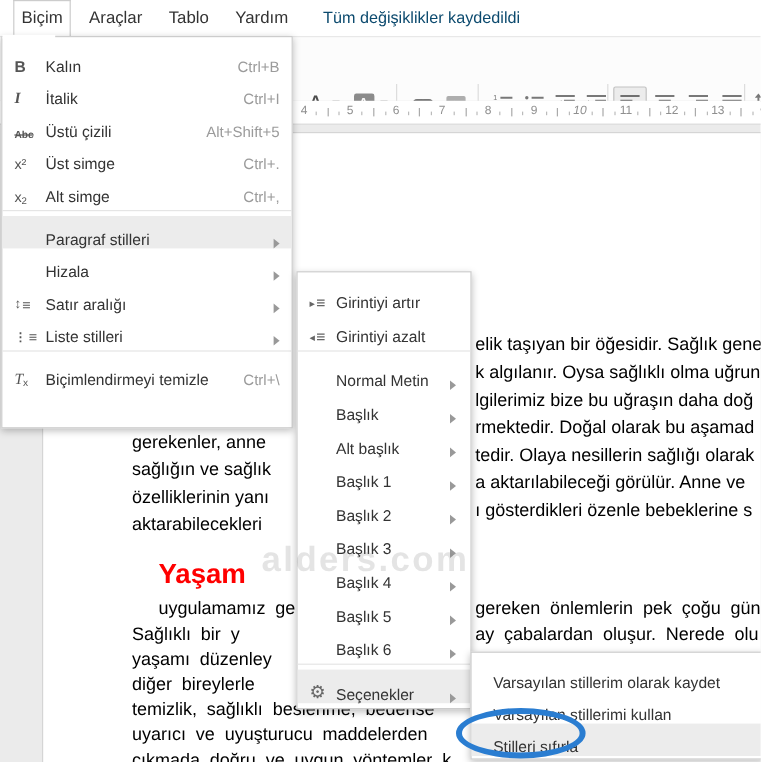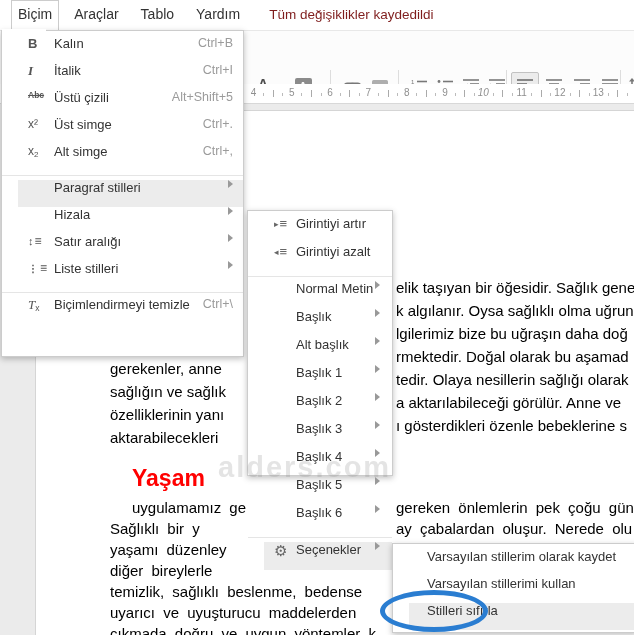--- a/index.html
+++ b/index.html
@@ -5,21 +5,21 @@
   html,body{margin:0;padding:0;background:#fff;}
   .screen{position:relative;width:634px;height:635px;overflow:hidden;background:#fff;
           font-family:"Liberation Sans",sans-serif;-webkit-font-smoothing:antialiased;}
 
   
   .menubar{position:absolute;left:0;top:0;width:634px;height:30px;display:flex;align-items:flex-end;
            background:#fff;border-bottom:1px solid #e8e8e8;z-index:5;}
   .mtab{padding:6px 7px 8px;margin-left:11px;font-size:14px;color:#333;cursor:default;white-space:nowrap;}
   .mtab.active{background:#fff;border:1px solid #ccc;border-bottom:none;padding:5px 6px 8px;}
   .mtab + .mtab{margin-left:8px;}
-  .save-status{margin-left:22px;padding-bottom:8px;font-size:13.5px;color:#7f1d1d;white-space:nowrap;}
+  .save-status{margin-left:22px;padding-bottom:8px;font-size:13.5px;color:#0c4a6e;white-space:nowrap;}
   .tab-connector{position:absolute;left:2px;top:29px;width:44px;height:3px;background:#fff;z-index:12;}
 
   
   .toolbar{position:absolute;left:0;top:30px;width:634px;height:54px;background:#fcfcfc;
            border-bottom:1px solid #d9d9d9;z-index:2;}
   .tbtn{position:absolute;top:43px;width:26px;height:26px;display:flex;align-items:center;justify-content:center;cursor:pointer;}
   .tbtn.selected{background:#ececec;border:1px solid #c2c2c2;border-radius:2px;top:42px;}
   .tb-caret{position:absolute;top:54px;width:0;height:0;border-top:4px solid #777;
             border-left:3.5px solid transparent;border-right:3.5px solid transparent;cursor:pointer;}
   .tb-sep{position:absolute;top:40px;width:1px;height:33px;background:#ddd;}
@@ -47,34 +47,34 @@
   .doc-frag.tight{word-spacing:4px;}
   .doc-frag.tight .doc-line:first-child{text-indent:22px;}
   .doc-frag.tight.no-indent .doc-line:first-child{text-indent:0;}
   .doc-heading{position:absolute;left:132px;top:465px;font-size:23px;font-weight:bold;white-space:nowrap;}
   .watermark{position:absolute;left:218px;top:451px;font-size:29px;font-weight:bold;letter-spacing:2px;
              color:rgba(130,130,130,0.22);z-index:25;white-space:nowrap;}
 
   
   .menu{position:absolute;background:#fff;border:1px solid #ccc;box-shadow:0 2px 6px rgba(0,0,0,.25);
         box-sizing:border-box;padding:5px 0;}
-  .menu-item{display:flex;align-items:flex-start;padding:0 10px;cursor:pointer;margin-left:16px;}
+  .menu-item{display:flex;align-items:flex-end;padding:0 10px;cursor:pointer;}
   .menu-item.highlighted{background:#ececec;}
   .mi-icon{flex:none;display:inline-flex;align-items:center;color:#555;}
   .mi-label{font-size:13px;color:#333;white-space:nowrap;}
   .mi-shortcut{margin-left:auto;font-size:12.5px;color:#9b9b9b;white-space:nowrap;}
   .mi-arrow{margin-left:auto;width:0;height:0;border-left:5px solid #999;
             border-top:4px solid transparent;border-bottom:4px solid transparent;}
   .menu-sep{border-top:1px solid #e5e5e5;margin:4px 0;}
 
   .format-menu{left:1px;top:30px;width:243px;height:327px;z-index:10;}
   .format-menu .menu-item{height:27px;}
   .format-menu .mi-icon{width:26px;font-size:13px;}
 
-  .para-menu{left:247px;top:210px;width:146px;height:266px;z-index:11;}
+  .para-menu{left:247px;top:226px;width:146px;height:365px;z-index:11;}
   .para-menu .menu-item{height:28px;padding:0 12px 0 10px;}
   .para-menu .mi-icon{width:22px;font-size:12px;}
 
   .options-menu{left:392px;top:543px;width:245px;height:90px;z-index:12;}
   .options-menu .menu-item{height:27px;padding:0 10px 0 18px;}
 
   
   .icon-bold::before{content:"B";font-weight:bold;}
   .icon-italic::before{content:"I";font-style:italic;font-family:"Liberation Serif",serif;font-weight:bold;}
   .icon-underline::before{content:"U";text-decoration:underline;}

